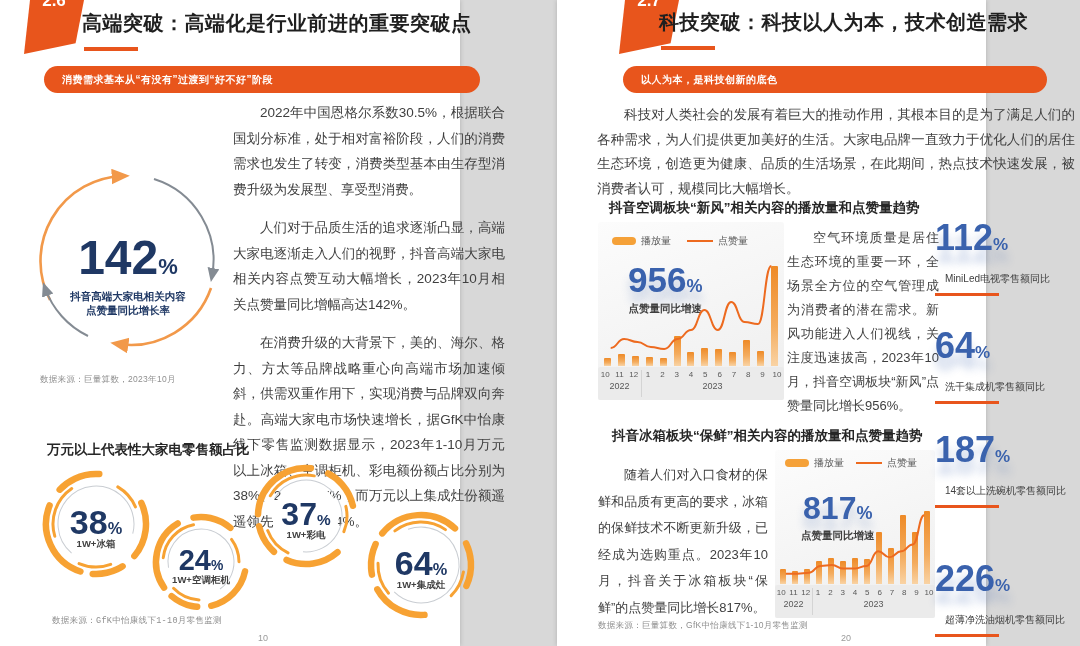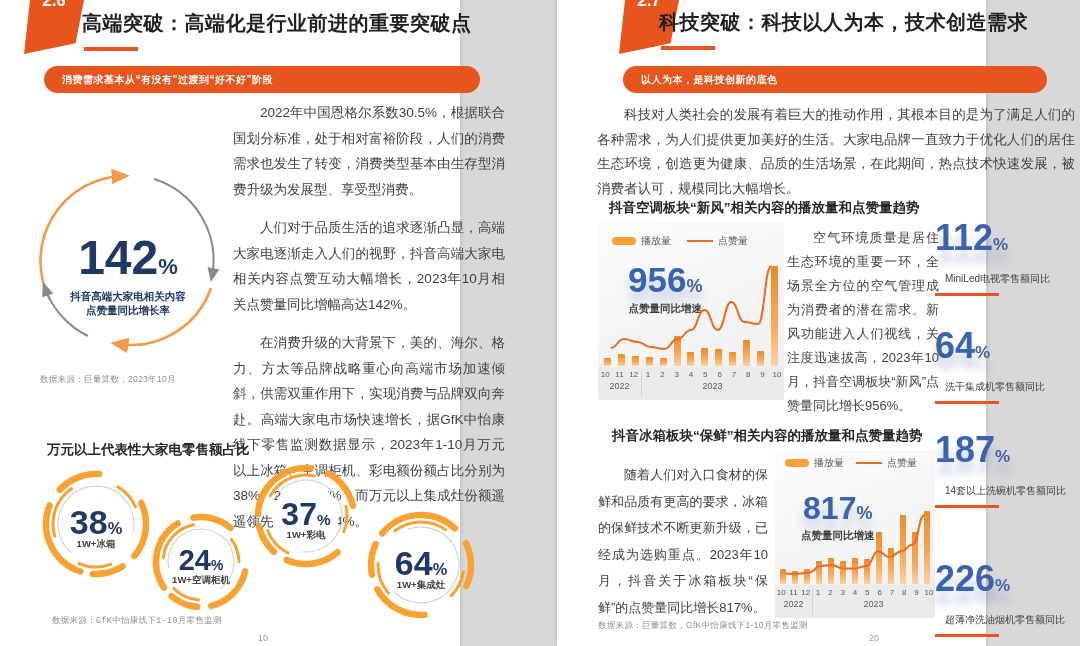--- a/index.html
+++ b/index.html
@@ -302,14 +302,14 @@
         <div class="uline"></div>
       </div>
       <div class="stat" style="left: 378px; top: 538px; margin-top: 23px;">
         <div class="num">226<span class="unit">%</span></div>
         <div class="lbl">超薄净洗油烟机零售额同比</div>
         <div class="uline"></div>
       </div>
     </div>
 
   <div class="source" style="left:41px;top:620px;">数据来源：巨量算数，GfK中怡康线下1-10月零售监测</div>
-  <div class="pagenum" style="left:312px;top:633px;">20</div>
+  <div class="pagenum" style="left:284px;top:633px;">20</div>
 </div>
 
 </body></html>

